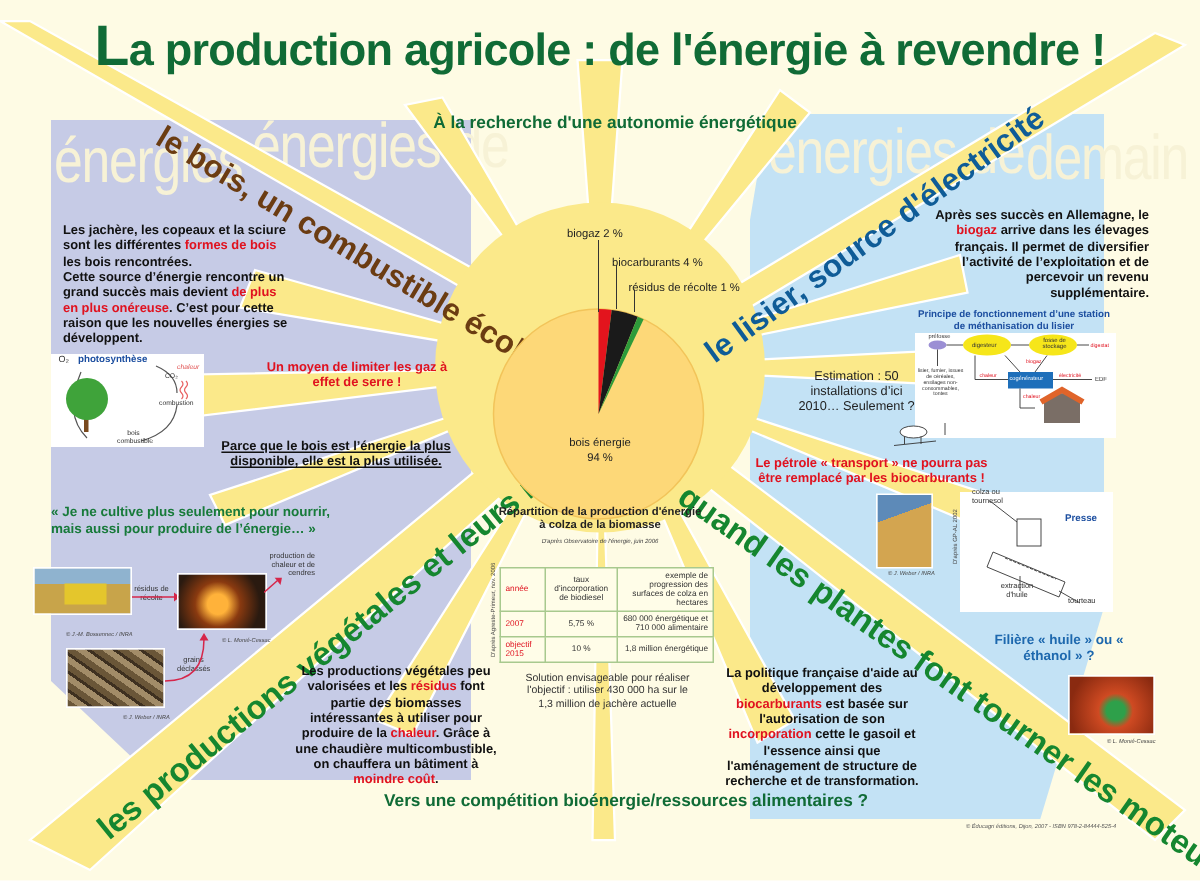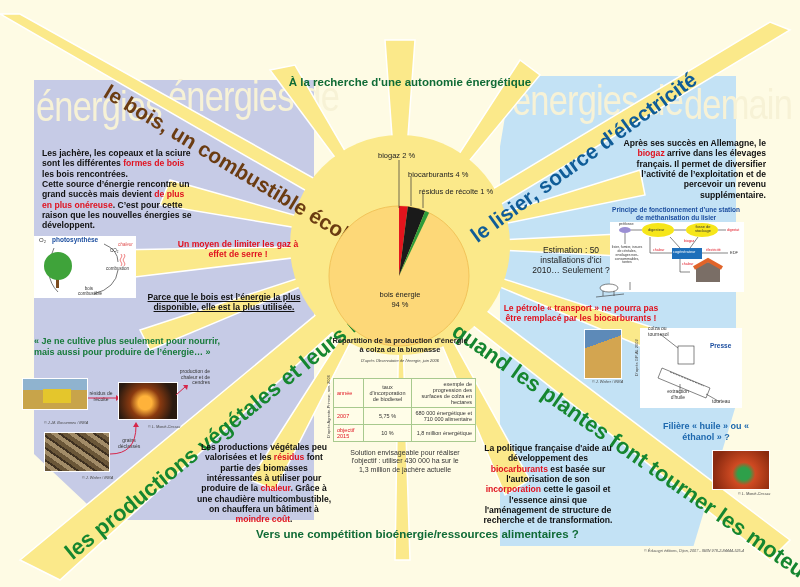--- a/index.html
+++ b/index.html
@@ -61,20 +61,23 @@
       <polygon points="400,245 530,480 505,495"></polygon>
       <polygon points="400,245 395,560 410,560"></polygon>
       <polygon points="400,245 170,180 160,205"></polygon>
       <polygon points="400,245 640,170 645,195"></polygon>
       <polygon points="400,245 140,330 150,350"></polygon>
       <polygon points="400,245 660,330 650,350"></polygon>
     </g>
     <circle cx="400" cy="245" r="110" fill="#fbe98a"></circle>
   </svg>
 
+  <div class="abs title">
+    <span class="big-l">L</span><span>a production agricole : de l'énergie à revendre !</span>
+  </div>
   <div class="abs subtitle" style="left:0; width:800px; text-align:center; padding-left:20px;">À la recherche d'une autonomie énergétique</div>
 
   <div class="abs ray-label rl-brown" style="left:112px; top:80px; transform:rotate(31deg);">le bois, un combustible écologique</div>
   <div class="abs ray-label rl-blue" style="left:466px; top:228px; transform:rotate(-36deg);">le lisier, source d'électricité</div>
   <div class="abs ray-label rl-green" style="left:60px; top:545px; transform:rotate(-39deg);">les productions végétales et leurs résidus</div>
   <div class="abs ray-label rl-green" style="left:462px; top:318px; transform:rotate(35deg);">quand les plantes font tourner les moteurs</div>
 
   <div class="abs txt" style="left:42px; top:148px; width:150px;">
     <span>Les jachère, les copeaux et la sciure sont les différentes </span><span class="red">formes de bois</span><span> les bois rencontrées.</span><br>
     <span>Cette source d’énergie rencontre un grand succès mais devient </span><span class="red">de plus en plus onéreuse</span><span>. C’est pour cette raison que les nouvelles énergies se développent.</span>

